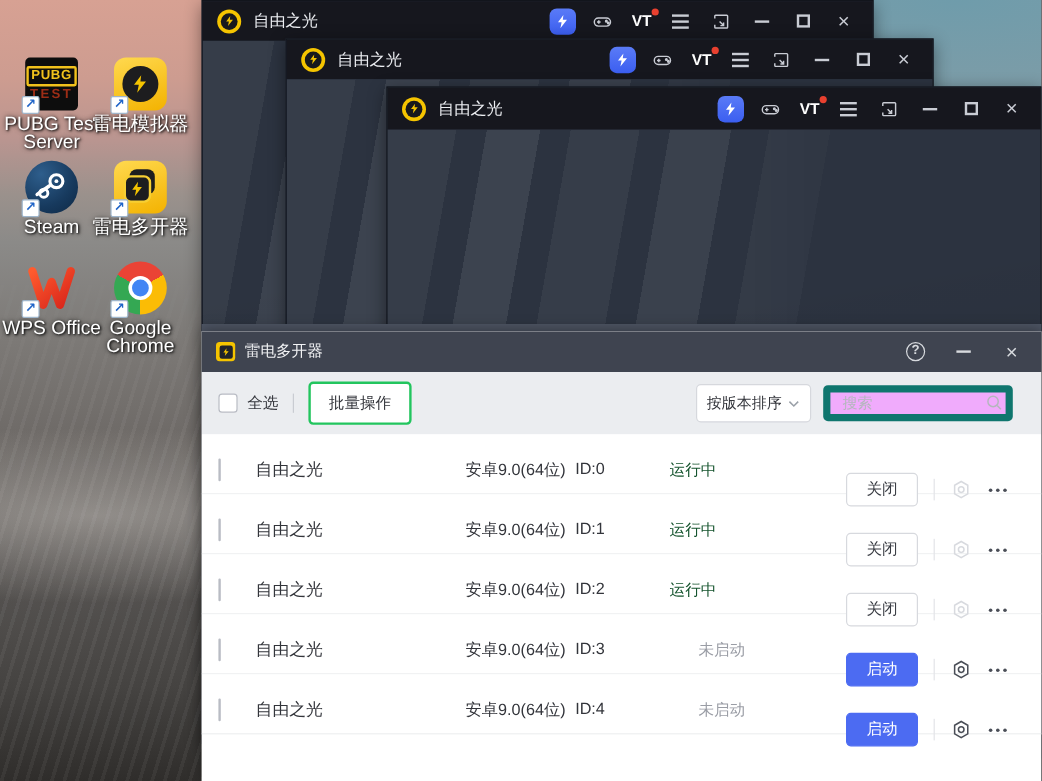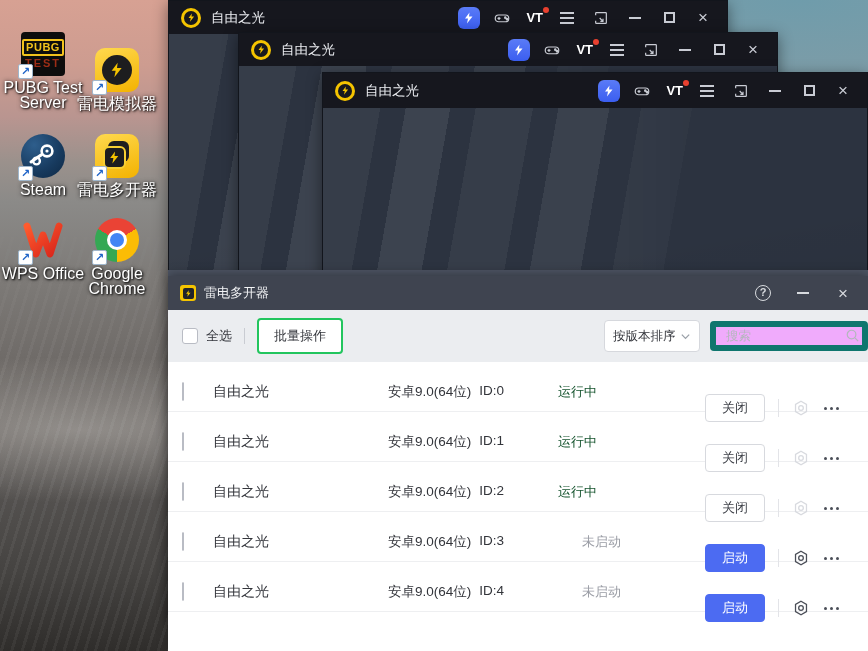--- a/index.html
+++ b/index.html
@@ -84,21 +84,21 @@
   .mgr { position:absolute; left:168px; top:276px; width:700px; height:375px; background:#fff; z-index:7; box-shadow:0 -2px 10px rgba(0,0,0,.35); overflow:hidden; }
   .mgr-title { height:34px; background:#3f4450; display:flex; align-items:center; padding:0 12px; }
   .mgr-logo { width:16px; height:16px; background:#f5c400; border-radius:3px; display:flex; align-items:center; justify-content:center; }
   .mgr-logo .in { width:11px; height:11px; background:#20222a; border-radius:2px; display:flex; align-items:center; justify-content:center; }
   .mgr-name { color:#f2f3f5; font-size:13px; margin-left:8px; flex:1 1 auto; }
   .mgr-btn { display:flex; align-items:center; justify-content:center; width:26px; height:26px; margin-left:14px; color:#d7dade; cursor:pointer; }
   .help-circle { width:16px; height:16px; border:1.5px solid #d7dade; border-radius:50%; font-size:11px; line-height:13px; text-align:center; font-weight:bold; }
   .x-glyph { font-size:17px; line-height:1; }
 
   
-  .toolbar { height:52px; background:#ebedf0; display:flex; align-items:center; padding:0 0 0 14px; }
+  .toolbar { height:52px; background:#ebedf0; display:flex; align-items:center; padding:0 24px 0 14px; }
   .cbox { width:16px; height:16px; background:#fff; border:1px solid #b9bcc4; border-radius:3px; flex:0 0 auto; cursor:pointer; }
   .selall { font-size:13px; color:#33353b; margin-left:8px; }
   .vsep { width:1px; height:16px; background:#c9ccd2; margin:0 12px; }
   .batch-btn { background:#fff; border:2px solid #22c55e; border-radius:4px; padding:7px 15px; font-size:13px; color:#33353b; cursor:pointer; }
   .spacer { flex:1 1 auto; }
   .sortbox { width:96px; height:32px; background:#fff; border:1px solid #d6d8dd; border-radius:4px; display:flex; align-items:center; padding:0 8px; cursor:pointer; }
   .sortbox span { font-size:12.5px; color:#33353b; flex:1 1 auto; white-space:nowrap; }
   .searchbox { position:relative; width:158px; height:30px; margin-left:10px; }
   .searchbox input { width:100%; height:100%; border:6px solid #0f766e; border-radius:4px; background:#f0abfc; padding:0 28px 0 10px; font-size:12.5px; color:#33353b; outline:none; font-family:inherit; }
   .searchbox input::placeholder { color:#b4b7bd; }
@@ -123,21 +123,21 @@
   .gear-disabled { color:#d8dadf; }
   .gear-enabled { color:#4a4e57; }
   .dots { display:flex; gap:3px; margin-left:12px; cursor:pointer; }
   .dots i { width:3px; height:3px; border-radius:50%; background:#4a4e57; }
 </style>
 </head>
 <body>
 
 <div class="desktop"></div>
 
-<div class="dicon" style="left:0;top:32px">
+<div class="dicon" style="left:0;top:48px">
   <div class="art art-pubg">
     <span class="p1">PUBG</span>
     <span class="p2">TEST</span>
     <span class="shortcut">↗</span>
   </div>
   <div class="lbl">PUBG Test Server</div>
 </div>
 
 <div class="dicon" style="left:74px;top:48px">
   <div class="art art-ld">

